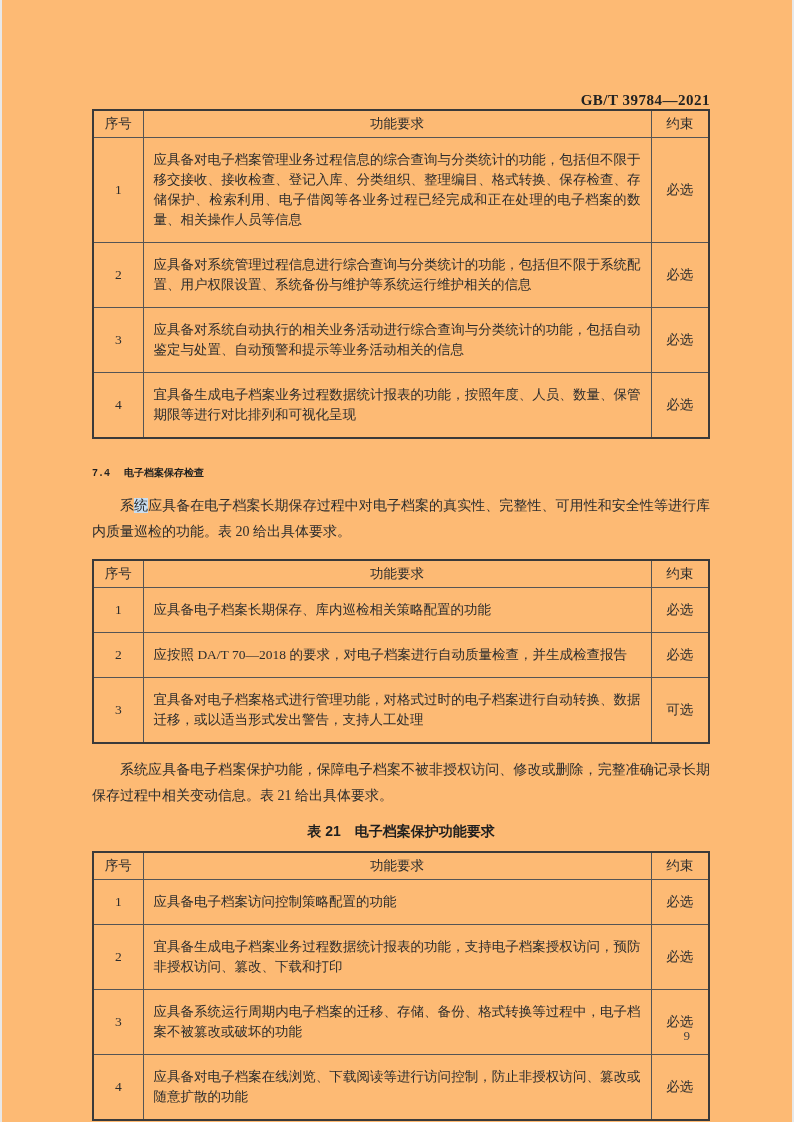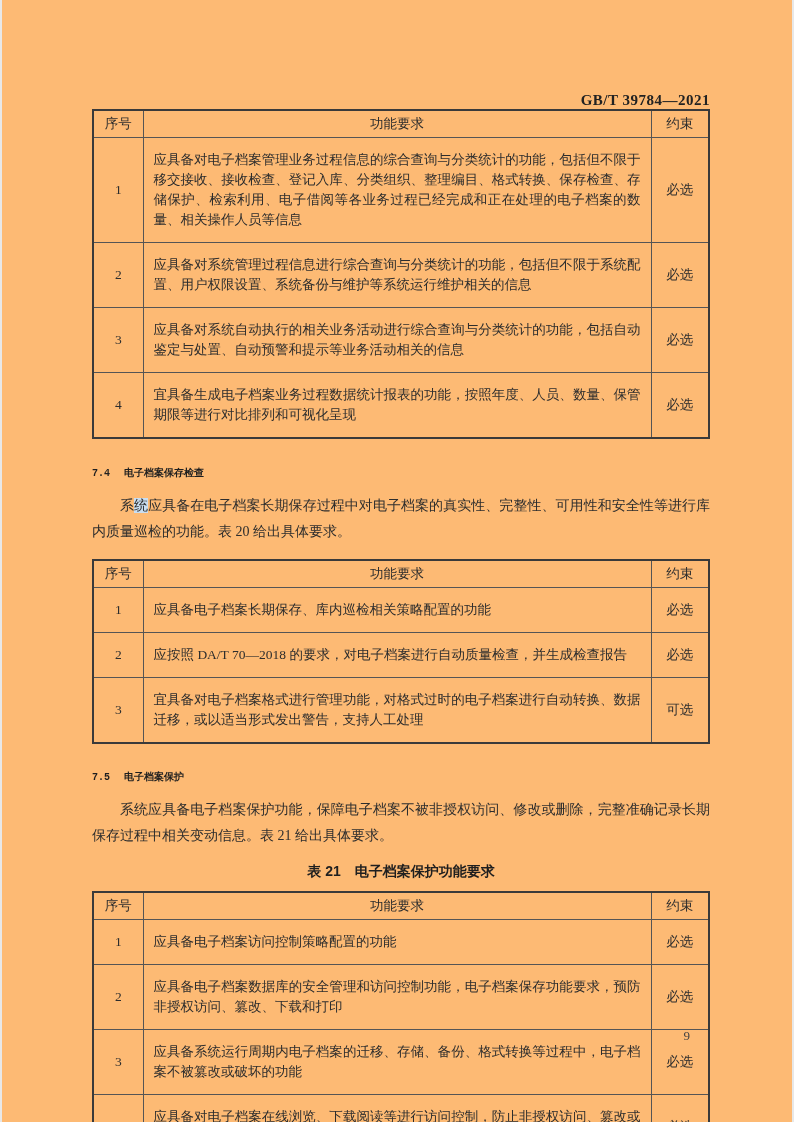--- a/index.html
+++ b/index.html
@@ -151,23 +151,20 @@
       <td class="cell-constraint">必选</td>
     </tr>
     <tr>
       <td class="cell-no">3</td>
       <td class="cell-req">宜具备对电子档案格式进行管理功能，对格式过时的电子档案进行自动转换、数据迁移，或以适当形式发出警告，支持人工处理</td>
       <td class="cell-constraint">可选</td>
     </tr>
   </tbody>
     </table>
 
-  <div class="sec-heading">
-    <span class="sec-num">7.5</span><span>电子档案保护</span>
-  </div>
   <p class="para">系统应具备电子档案保护功能，保障电子档案不被非授权访问、修改或删除，完整准确记录长期保存过程中相关变动信息。表 21 给出具体要求。</p>
 
   <div class="tbl-caption cap21">
     <span class="cap-label">表 21</span><span>电子档案保护功能要求</span>
   </div>
   <table class="req-table">
     <colgroup>
         <col class="c-no">
         <col>
         <col class="c-constraint">
@@ -178,21 +175,21 @@
       <th>功能要求</th>
       <th>约束</th>
     </tr>
     <tr>
       <td class="cell-no">1</td>
       <td class="cell-req">应具备电子档案访问控制策略配置的功能</td>
       <td class="cell-constraint">必选</td>
     </tr>
     <tr>
       <td class="cell-no">2</td>
-      <td class="cell-req">应具备电子档案数据库的安全管理和访问控制功能，电子档案保存功能要求，预防非授权访问、篡改、下载和打印</td>
+      <td class="cell-req">宜具备生成电子档案业务过程数据统计报表的功能，支持电子档案授权访问，预防非授权访问、篡改、下载和打印</td>
       <td class="cell-constraint">必选</td>
     </tr>
     <tr>
       <td class="cell-no">3</td>
       <td class="cell-req">应具备系统运行周期内电子档案的迁移、存储、备份、格式转换等过程中，电子档案不被篡改或破坏的功能</td>
       <td class="cell-constraint">必选</td>
     </tr>
     <tr>
       <td class="cell-no">4</td>
       <td class="cell-req">应具备对电子档案在线浏览、下载阅读等进行访问控制，防止非授权访问、篡改或随意扩散的功能</td>

